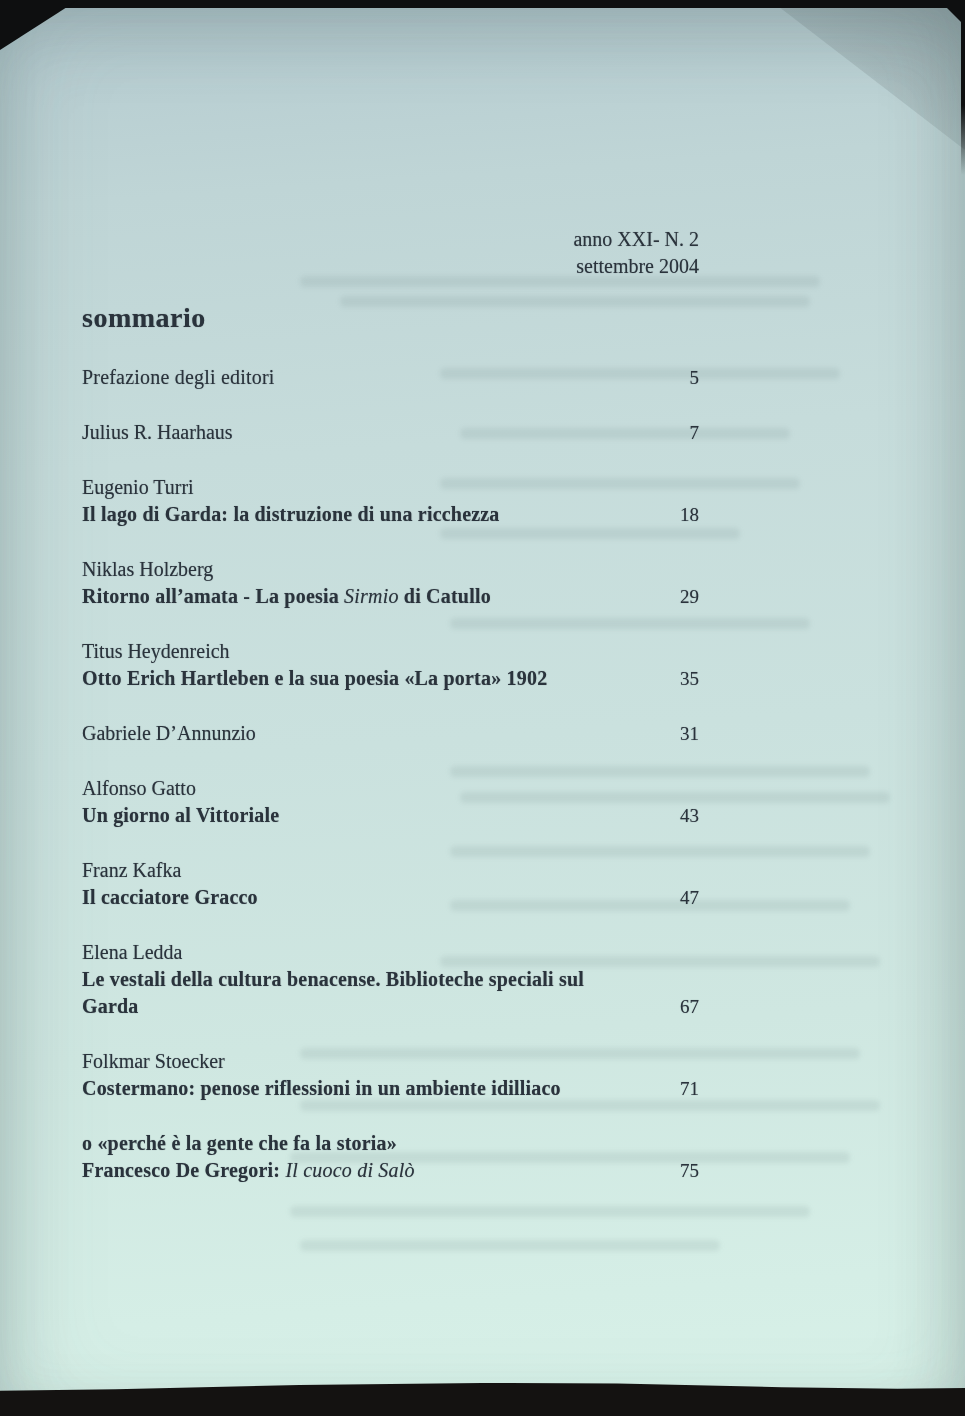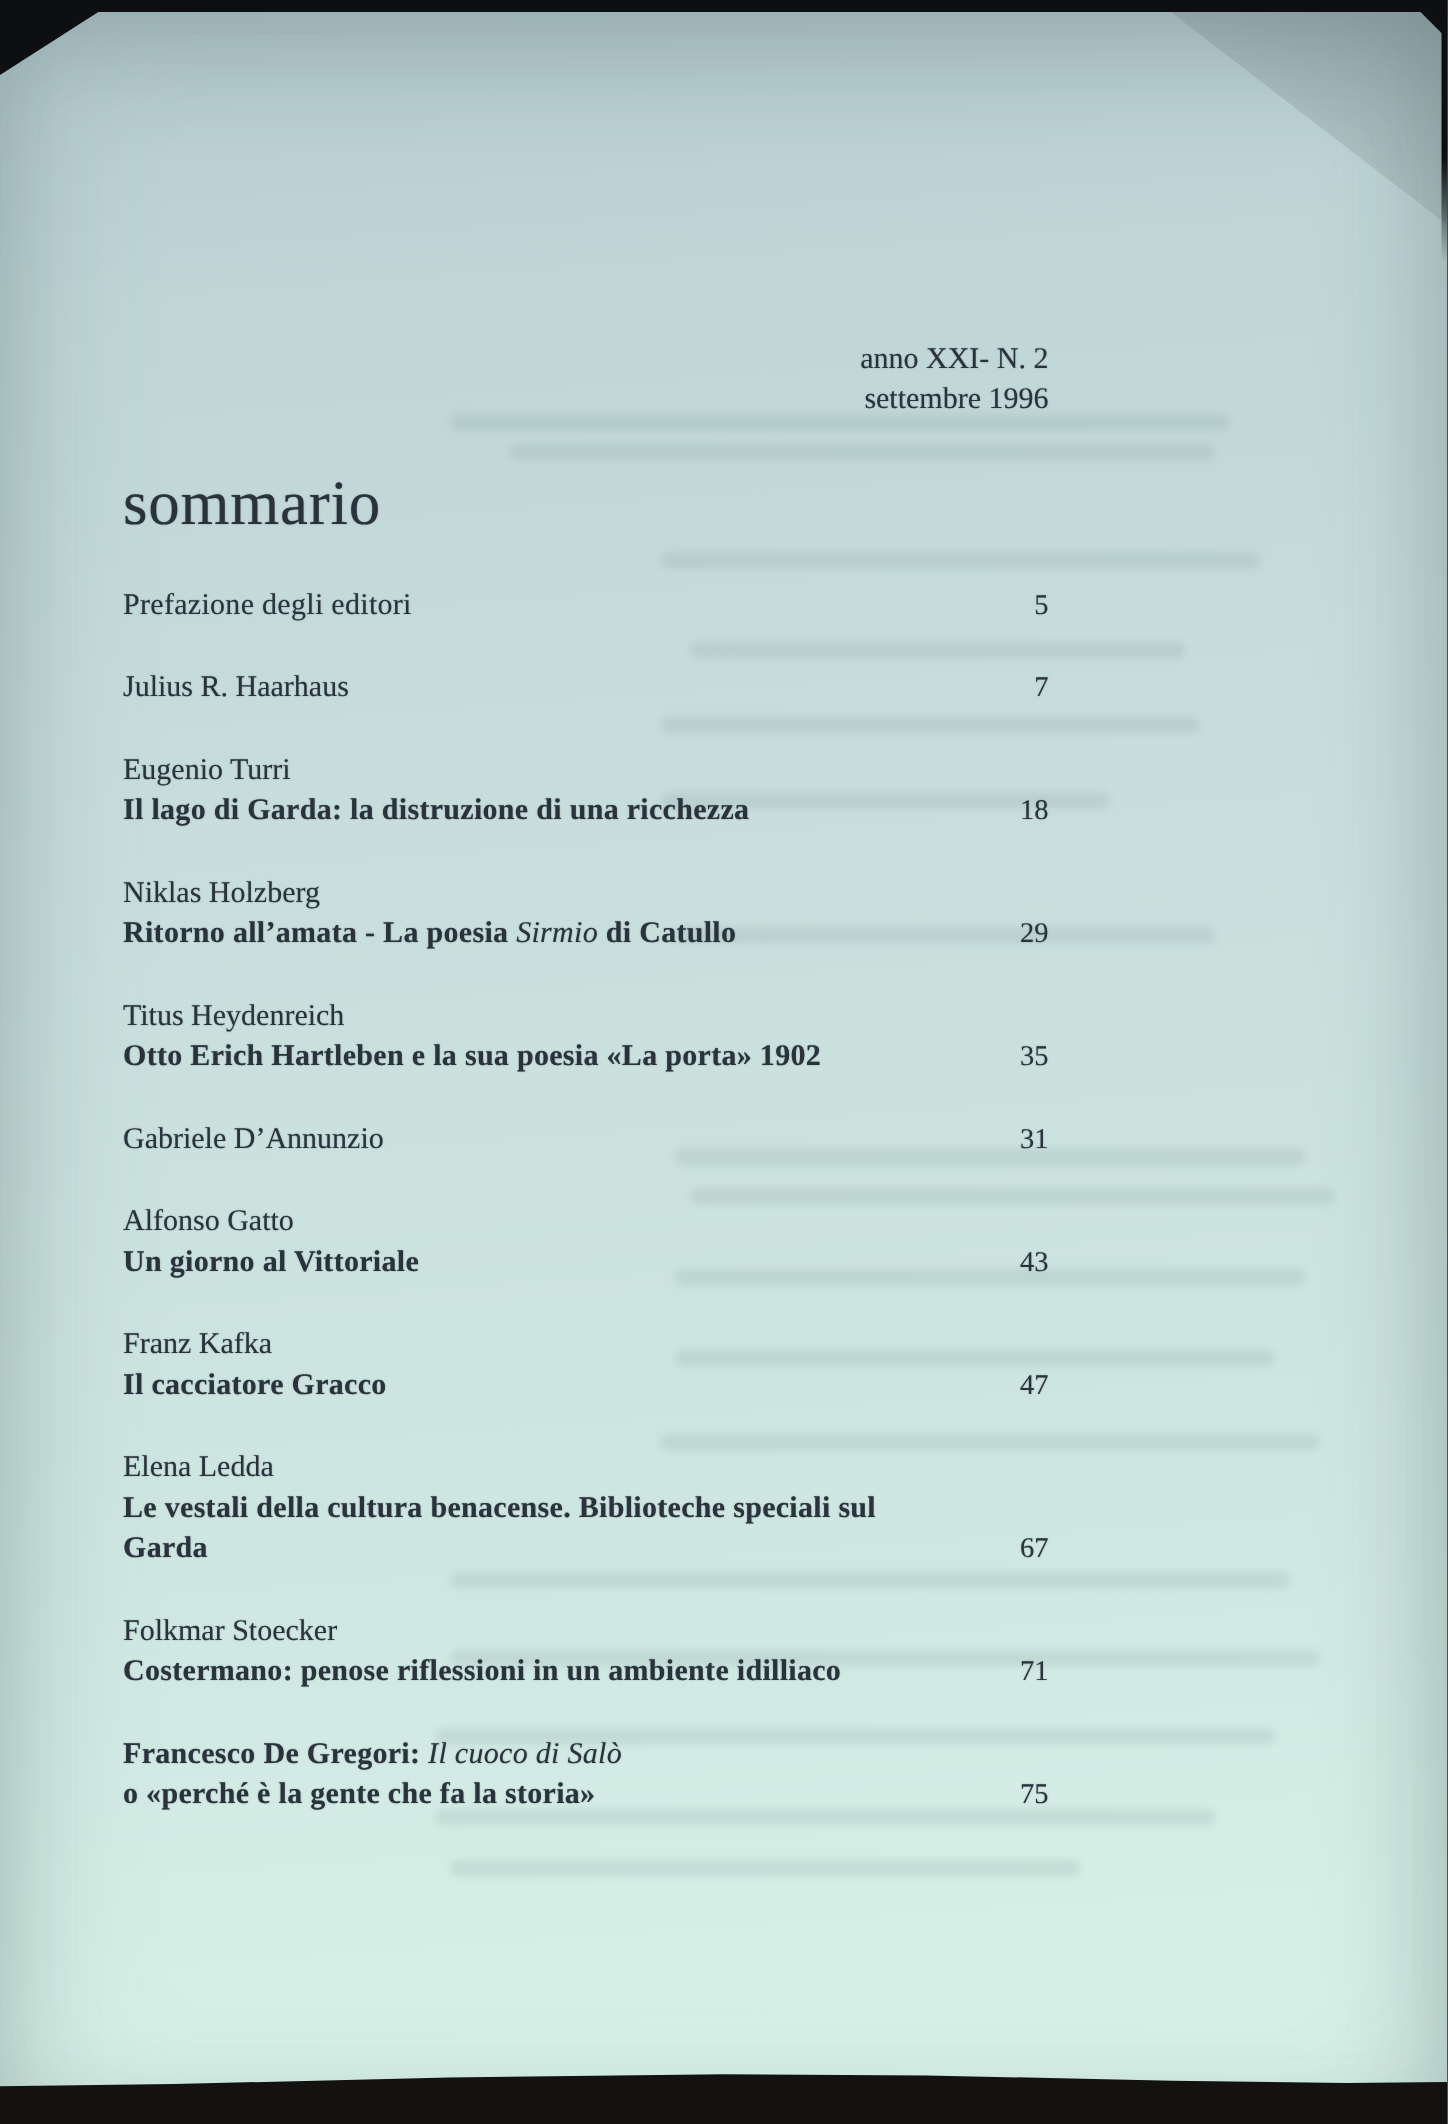--- a/index.html
+++ b/index.html
@@ -36,21 +36,21 @@
     position:absolute;right:0;top:0;width:300px;height:150px;pointer-events:none;
     background:linear-gradient(215deg,rgba(96,110,112,.38) 0%,rgba(96,110,112,.22) 35%,rgba(96,110,112,0) 70%);
     clip-path:polygon(35% 0,100% 0,100% 100%);
   }
   
   .ghost{position:absolute;height:11px;border-radius:6px;background:rgba(92,114,117,.12);filter:blur(2.5px);pointer-events:none;}
 
   .content{position:absolute;left:0;top:0;width:819px;padding:0 120px 0 82px;box-sizing:border-box;}
   .header{margin-top:226px;text-align:right;font-size:20px;line-height:27px;
     text-shadow:0 0 1px rgba(42,51,60,.45);}
-  .page-title{margin-top:32px;font-size:42px;font-weight:400;letter-spacing:.5px;
+  .page-title{margin-top:22px;font-size:28px;font-weight:700;letter-spacing:.5px;
     text-shadow:0 0 1px rgba(42,51,60,.5);}
   .entries{margin-top:30px;}
   .entry{display:flex;align-items:flex-end;margin-bottom:28px;}
   .entry-text{flex:1;font-size:20px;line-height:27px;text-shadow:0 0 1px rgba(42,51,60,.45);}
   .author{font-weight:400;}
   .title-line{font-weight:700;letter-spacing:.2px;}
   .page-num{width:56px;text-align:right;font-size:19px;line-height:27px;
     text-shadow:0 0 1px rgba(42,51,60,.45);}
   .seg.regular{font-weight:400;}
   .seg.bold{font-weight:700;}
@@ -75,21 +75,21 @@
   <div class="ghost" style="left:440px;top:956px;width:440px;"></div>
   <div class="ghost" style="left:300px;top:1048px;width:560px;"></div>
   <div class="ghost" style="left:300px;top:1100px;width:580px;"></div>
   <div class="ghost" style="left:290px;top:1152px;width:560px;"></div>
   <div class="ghost" style="left:290px;top:1206px;width:520px;"></div>
   <div class="ghost" style="left:300px;top:1240px;width:420px;"></div>
 
   <div class="content">
     <div class="header">
       <div>anno XXI- N. 2</div>
-      <div>settembre 1996</div>
+      <div>settembre 2004</div>
     </div>
 
     <div class="page-title">sommario</div>
 
     <div class="entries">
         <div class="entry">
           <div class="entry-text">
             <div class="title-line"><span class="seg regular">Prefazione degli editori</span></div>
           </div>
           <div class="page-num">5</div>
@@ -150,22 +150,22 @@
         </div>
         <div class="entry">
           <div class="entry-text">
             <div class="author">Folkmar Stoecker</div>
             <div class="title-line"><span class="seg bold">Costermano: penose riflessioni in un ambiente idilliaco</span></div>
           </div>
           <div class="page-num">71</div>
         </div>
         <div class="entry">
           <div class="entry-text">
+            <div class="title-line"><span class="seg bold">o «perché è la gente che fa la storia»</span></div>
             <div class="title-line"><span class="seg bold">Francesco De Gregori: </span><span class="seg bold-italic">Il cuoco di Salò</span></div>
-            <div class="title-line"><span class="seg bold">o «perché è la gente che fa la storia»</span></div>
           </div>
           <div class="page-num">75</div>
         </div>
       </div>
   </div>
 
   <div class="corner-shadow"></div>
   <div class="vignette"></div>
   <div class="edge-top"></div>
   <div class="edge-left-wedge"></div>

